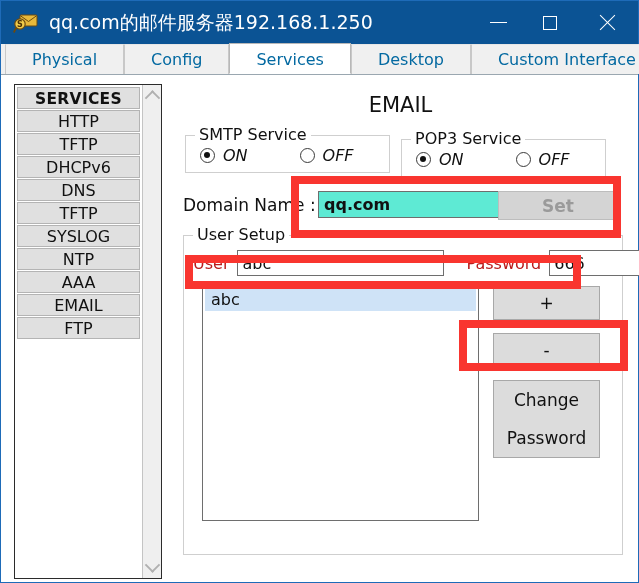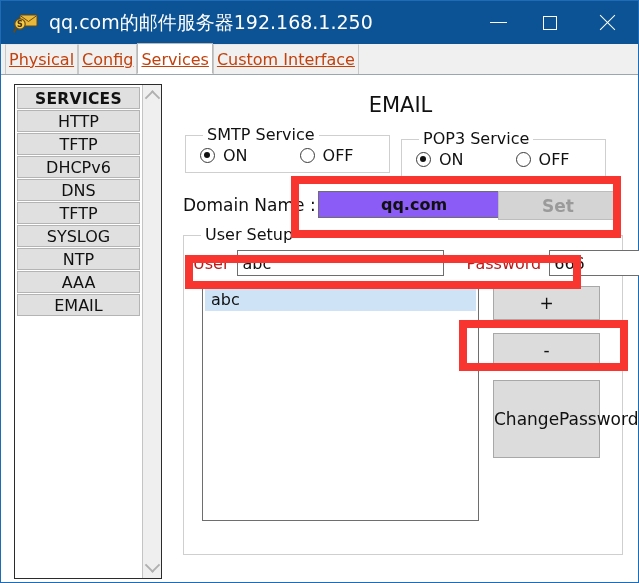--- a/index.html
+++ b/index.html
@@ -45,25 +45,25 @@
 
   
   .tabstrip{
     position:absolute;left:0;top:43px;right:0;height:31px;
     background:#f0f0f0;
     border-bottom:1px solid #9aa7b0;
     display:flex;align-items:flex-end;
     box-sizing:border-box;
   }
   .tab{
-    height:30px;line-height:30px;padding:0 3px;
-    font-size:16px;color:#c2410c;
+    height:30px;line-height:30px;padding:0 26px;
+    font-size:16px;color:#0369a1;
     background:#f0f0f0;
     border-left:1px solid #c8c8c8;border-right:1px solid #c8c8c8;border-top:1px solid #e6e6e6;
-    box-sizing:border-box;white-space:nowrap;text-decoration:underline;
+    box-sizing:border-box;white-space:nowrap;
   }
   .tab.first{border-left:1px solid #c8c8c8;margin-left:4px;}
   .tab.active{
     background:#ffffff;border-bottom:1px solid #ffffff;height:31px;line-height:31px;
     border-left:1px solid #b8b8b8;border-right:1px solid #b8b8b8;border-top:1px solid #b8b8b8;
   }
 
   
   .content{
     position:absolute;left:0;top:74px;right:0;bottom:0;background:#ffffff;
@@ -106,48 +106,47 @@
   .panel-title{
     position:absolute;left:0;top:14px;width:100%;text-align:center;
     font-size:21px;color:#111;
   }
   
   .grp{
     position:absolute;border:1px solid #cfcfcf;box-sizing:border-box;background:transparent;
   }
   .grp-label{
     position:absolute;top:-11px;left:9px;background:#ffffff;padding:0 4px;
-    font-size:16px;color:#111;white-space:nowrap;margin-left:8px;
+    font-size:16px;color:#111;white-space:nowrap;
   }
   #smtp-group{left:12px;top:56px;width:205px;height:38px;}
   #pop3-group{left:228px;top:60px;width:205px;height:38px;}
   .radio-row{position:absolute;left:0;top:10px;width:100%;display:flex;align-items:center;}
   .radio{
     width:15px;height:15px;border:1.6px solid #3a3a3a;border-radius:50%;
     box-sizing:border-box;position:relative;flex:0 0 auto;
   }
   .radio.on:after{
     content:"";position:absolute;left:3px;top:3px;width:6px;height:6px;border-radius:50%;background:#111;
   }
-  .radio-lbl{font-size:16px;color:#111;margin-left:8px;}
+  .radio-lbl{font-size:16px;color:#111;margin-left:8px;font-style:italic;}
   .r1{margin-left:14px;}
   .r2{margin-left:52px;}
 
   
   .domain-row{position:absolute;left:0;top:112px;width:100%;height:30px;}
   .domain-label{
     position:absolute;left:10px;top:4px;font-size:17px;color:#111;
   }
   .domain-input{
     position:absolute;left:145px;top:0;width:192px;height:27px;
-    border:1px solid #6e6e6e;box-sizing:border-box;background:#8b5cf6;
+    border:1px solid #6e6e6e;box-sizing:border-box;background:#5eead4;
     font-family:"DejaVu Sans","Liberation Sans",sans-serif;
     font-size:16px;font-weight:bold;color:#111;padding:0 5px;
     line-height:25px;
-    text-align:center;
   }
   .set-btn{
     position:absolute;left:325px;top:0;width:120px;height:29px;
     background:#d4d4d4;border:1px solid #bdbdbd;box-sizing:border-box;
     color:#9a9a9a;font-size:17px;display:flex;align-items:center;justify-content:center;font-weight:bold;
   }
 
   
   #user-setup{
     position:absolute;left:10px;top:156px;width:440px;height:320px;
@@ -175,21 +174,21 @@
   .user-list-item.selected{background:#cfe3f7;}
 
   .side-btns{position:absolute;left:309px;top:50px;width:107px;}
   .sbtn{
     width:107px;background:#dcdcdc;border:1px solid #a8a8a8;box-sizing:border-box;
     font-size:17px;color:#111;display:flex;align-items:center;justify-content:center;
   }
   #add-button{height:34px;margin-bottom:13px;}
   #remove-button{height:34px;margin-bottom:13px;}
   #change-password-button{
-    height:78px;justify-content:space-between;
+    height:78px;flex-direction:column;justify-content:space-between;
     padding:9px 0;font-size:17px;
   }
 
   
   .redbox{position:absolute;border:8px solid #f9352f;box-sizing:border-box;pointer-events:none;}
 </style>
 </head>
 <body>
 
 <div class="window">
@@ -215,37 +214,39 @@
       <div class="winbtn close">
         <span class="glyph-close"></span>
       </div>
     </div>
   </div>
 
   <div class="tabstrip">
     <div class="tab first">Physical</div>
     <div class="tab">Config</div>
     <div class="tab active">Services</div>
+    <div class="tab">Desktop</div>
     <div class="tab">Custom Interface</div>
   </div>
 
   <div class="content">
 
     <div class="sidebar">
       <div class="svc-list">
         <div class="svc-item header">SERVICES</div>
         <div class="svc-item">HTTP</div>
         <div class="svc-item">TFTP</div>
         <div class="svc-item">DHCPv6</div>
         <div class="svc-item">DNS</div>
         <div class="svc-item">TFTP</div>
         <div class="svc-item">SYSLOG</div>
         <div class="svc-item">NTP</div>
         <div class="svc-item">AAA</div>
         <div class="svc-item">EMAIL</div>
+        <div class="svc-item">FTP</div>
       </div>
       <div class="svc-scroll">
         <div class="sb-arrow up">
           <span class="chev up"></span>
         </div>
         <div class="sb-arrow down">
           <span class="chev down"></span>
         </div>
       </div>
     </div>

